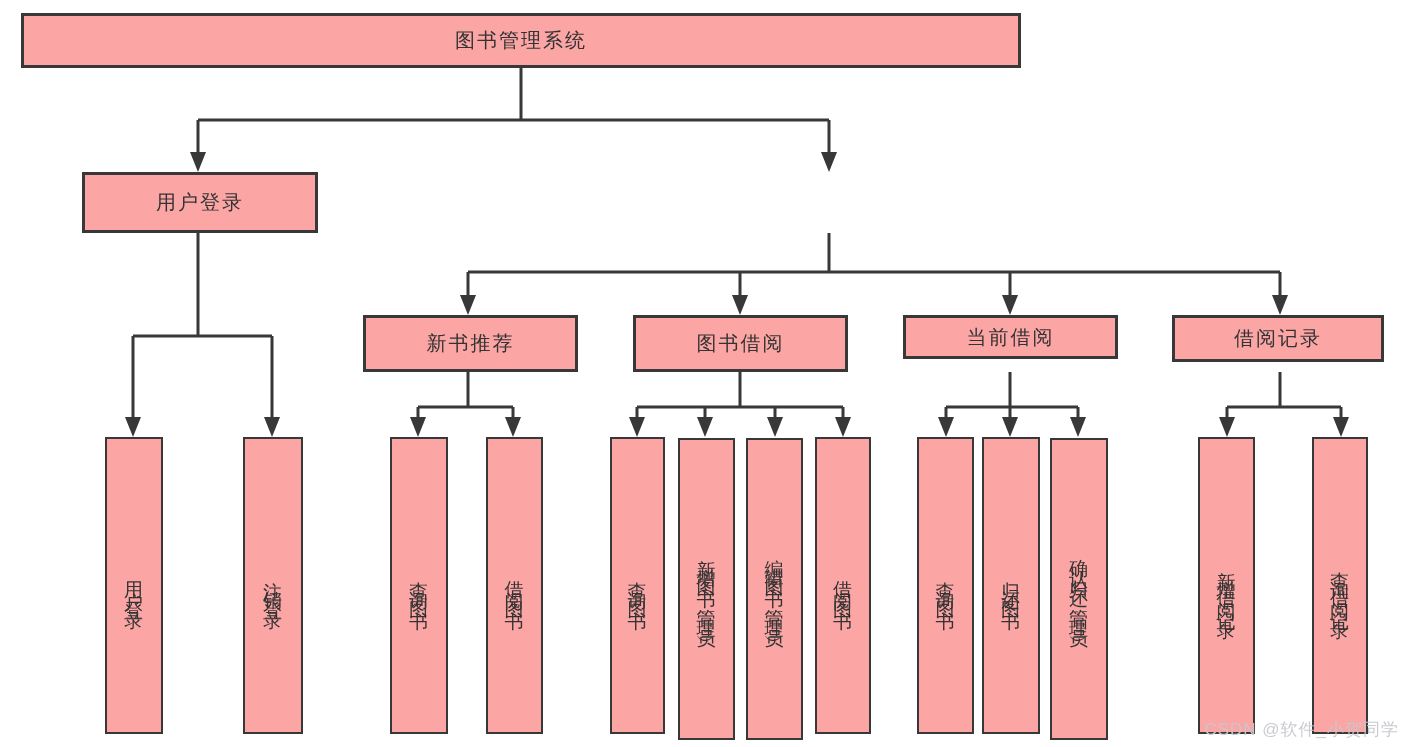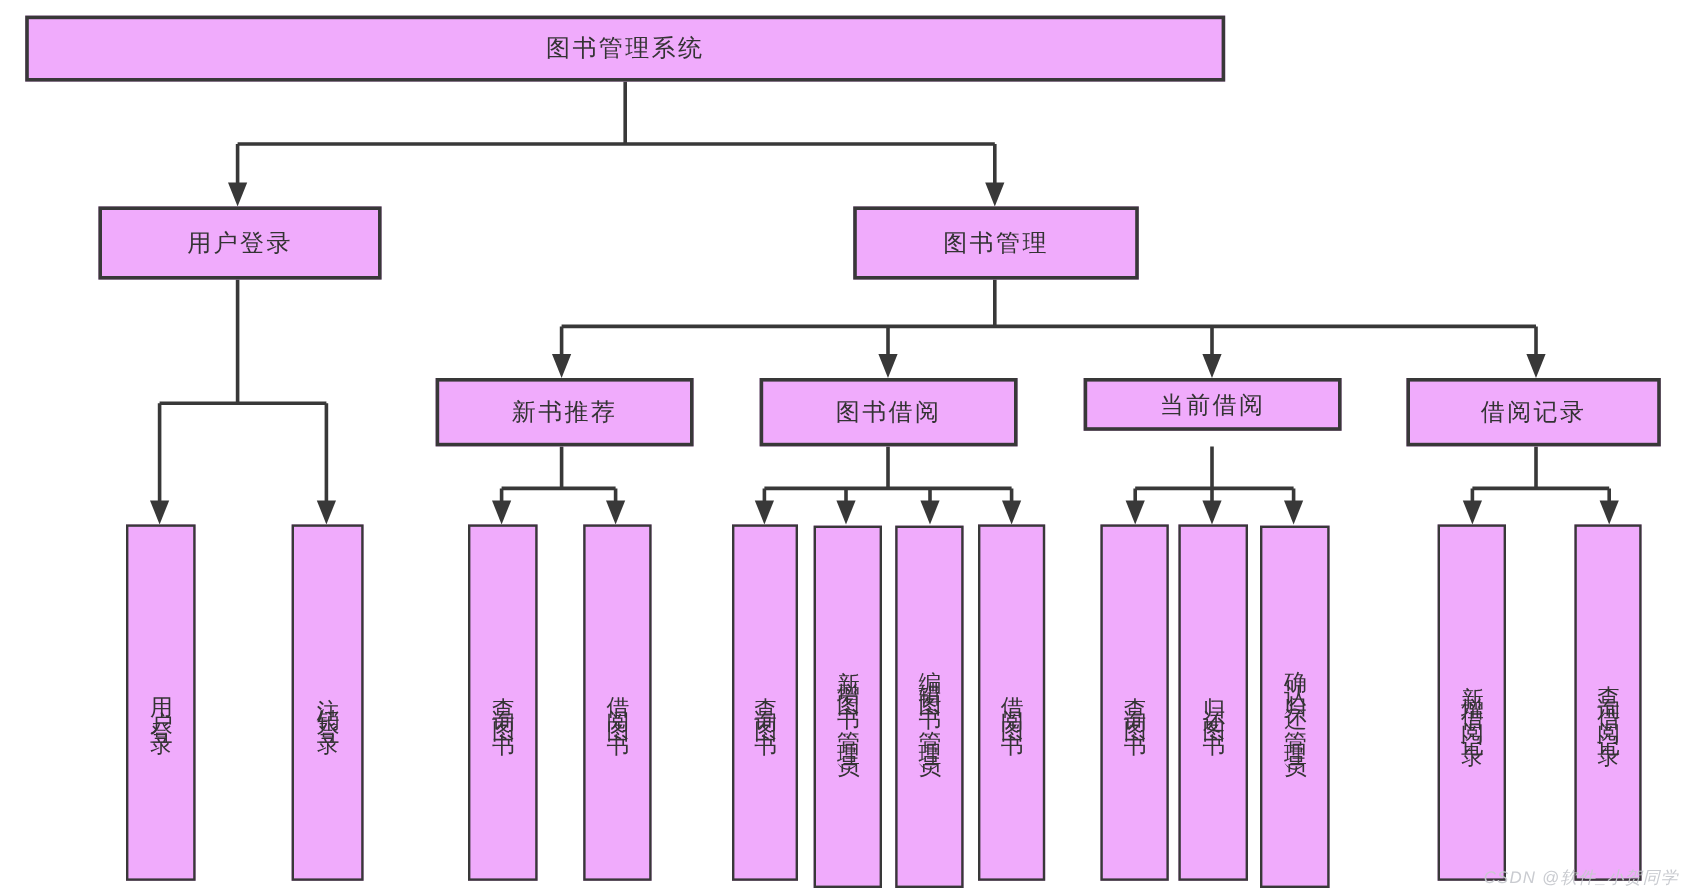--- a/index.html
+++ b/index.html
@@ -18,21 +18,21 @@
   #connectors {
     position: absolute;
     left: 0; top: 0;
     width: 1405px;
     height: 747px;
     z-index: 1;
   }
   .node {
     position: absolute;
     box-sizing: border-box;
-    background: #f0abfc;
+    background: #fca5a5;
     border: 3px solid #383838;
     display: flex;
     align-items: center;
     justify-content: center;
     color: #333333;
     z-index: 2;
   }
   .node.h .lbl {
     font-size: 20px;
     letter-spacing: 2px;
@@ -45,26 +45,25 @@
     writing-mode: vertical-rl;
     font-size: 19px;
     line-height: 1;
     letter-spacing: 10px;
     white-space: nowrap;
   }
   #watermark {
     position: absolute;
     right: 6px;
     bottom: 6px;
-    font-size: 14px;
+    font-size: 17px;
     letter-spacing: 1px;
     color: rgba(198, 200, 205, 0.95);
     z-index: 3;
     white-space: nowrap;
-    font-style: italic;
   }
 </style>
 </head>
 <body>
 
 <div id="stage">
 
   <svg id="connectors" viewBox="0 0 1405 747" xmlns="http://www.w3.org/2000/svg">
     <path fill="none" stroke="#383838" stroke-width="3" d="M521 68 V120 M198 120 H829 M198 120 V156 M829 120 V156
              M198 233 V336 M133 336 H272 M133 336 V421 M272 336 V421
@@ -96,34 +95,31 @@
     </g>
   </svg>
 
   <div class="node h" style="left:21px; top:13px; width:1000px; height:55px">
     <span class="lbl">图书管理系统</span>
   </div>
 
   <div class="node h" style="left:82px; top:172px; width:236px; height:61px">
     <span class="lbl">用户登录</span>
   </div>
-  <div class="node h" style="left:711px; top:172px; width:238px; height:61px">
-    <span class="lbl">图书管理</span>
-  </div>
 
   <div class="node h" style="left:633px; top:315px; width:215px; height:57px">
     <span class="lbl">图书借阅</span>
   </div>
   <div class="node h" style="left:363px; top:315px; width:215px; height:57px">
     <span class="lbl">新书推荐</span>
   </div>
   <div class="node h" style="left:903px; top:315px; width:215px; height:44px">
     <span class="lbl">当前借阅</span>
   </div>
-  <div class="node h" style="left:1172px; top:315px; width:212px; height:57px">
+  <div class="node h" style="left:1172px; top:315px; width:212px; height:47px">
     <span class="lbl">借阅记录</span>
   </div>
 
   <div class="node v" style="left:105px; top:437px; width:58px; height:297px">
     <span class="lbl">用户登录</span>
   </div>
   <div class="node v" style="left:243px; top:437px; width:60px; height:297px">
     <span class="lbl">注销登录</span>
   </div>
 

